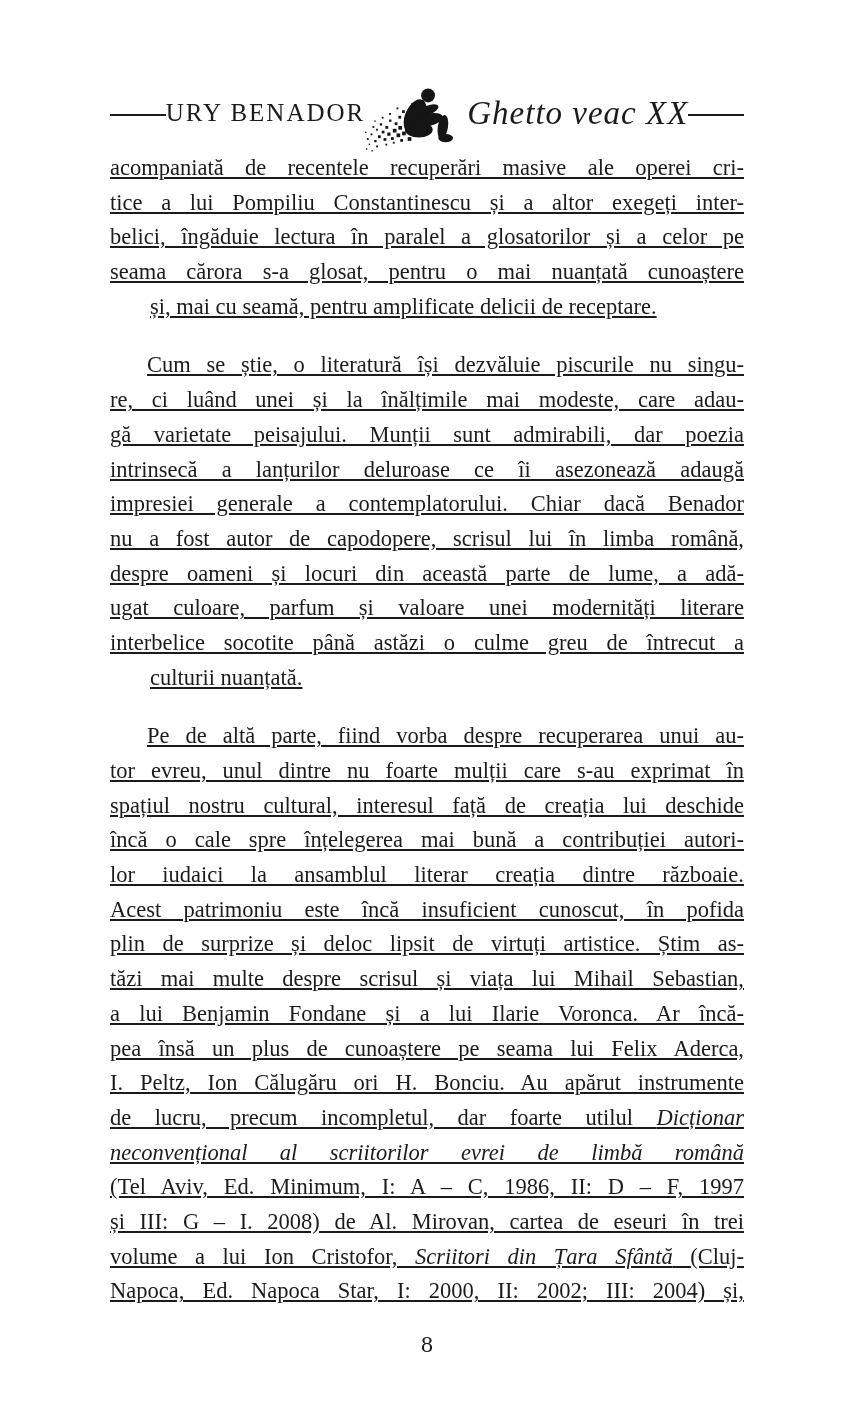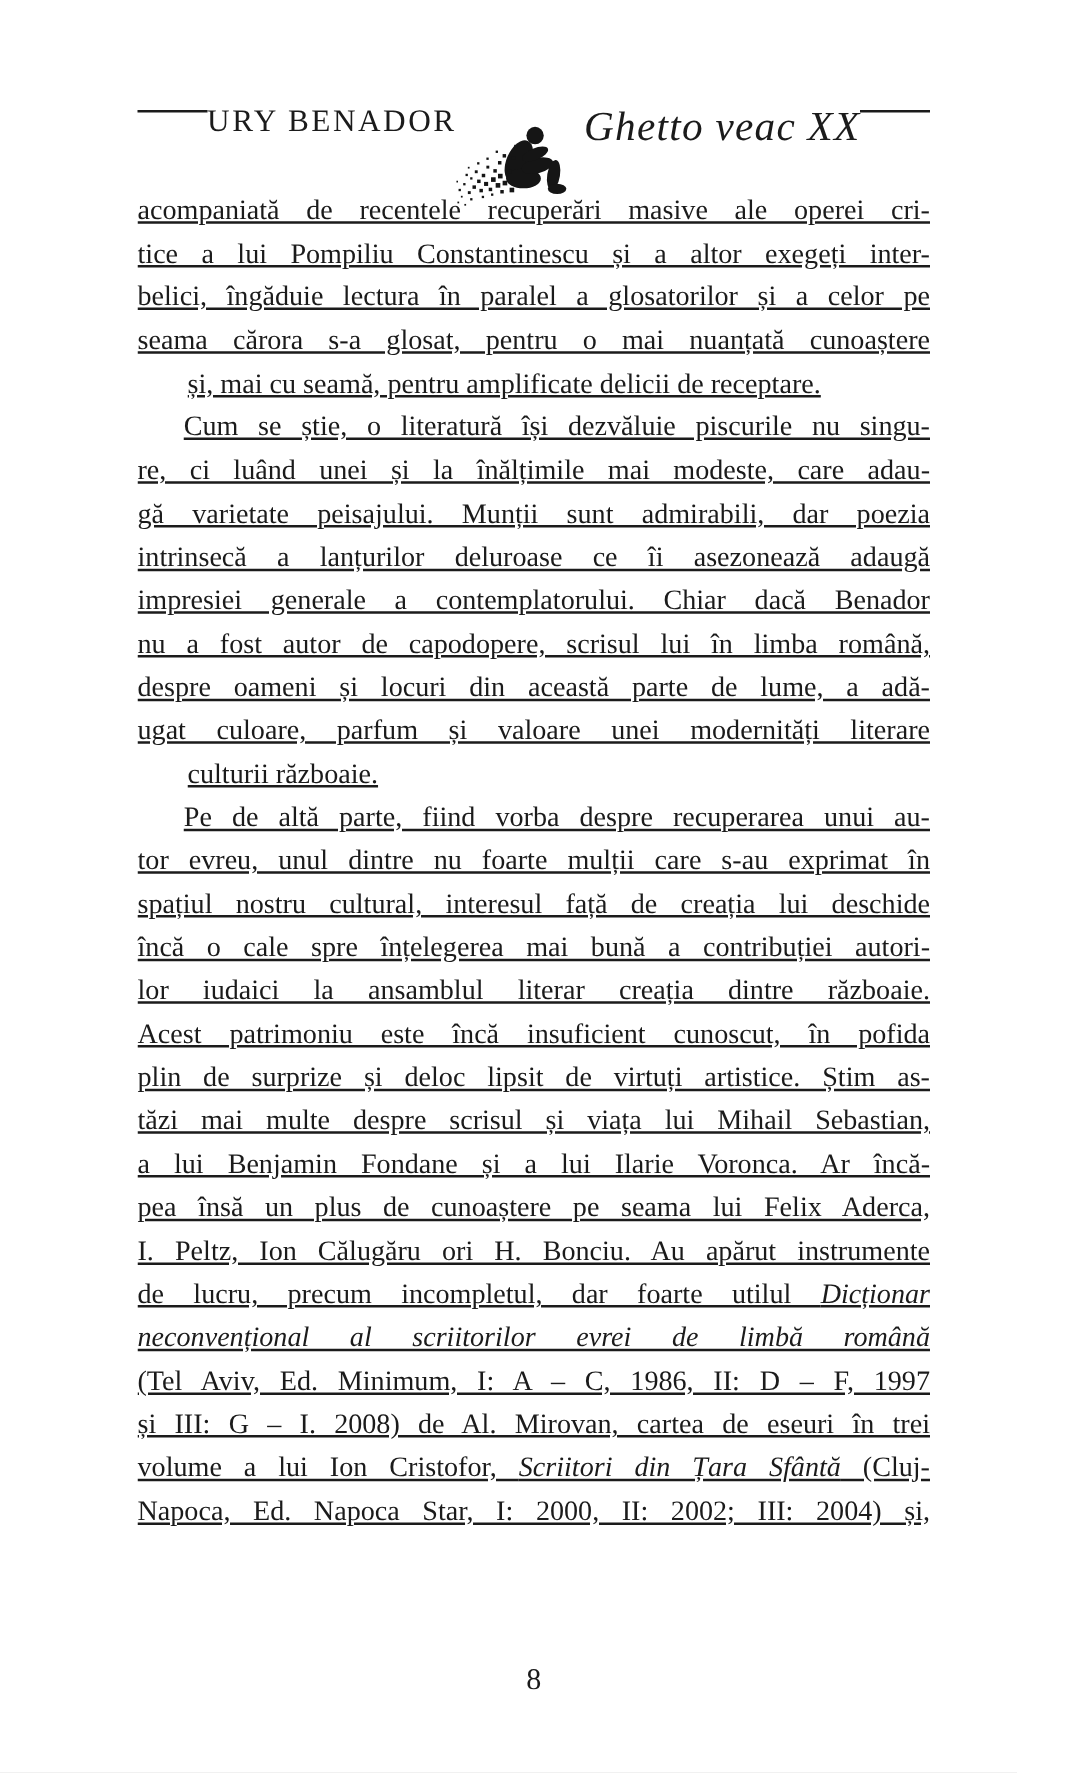--- a/index.html
+++ b/index.html
@@ -16,20 +16,21 @@
   }
 
   
   .running-header {
     position: absolute;
     left: 110px;
     top: 84px;
     width: 634px;
     height: 58px;
     display: flex;
+    align-items: center;
     justify-content: space-between;
   }
   .header-rule {
     width: 80px;
     height: 0;
     border-top: 2px solid #1b1b1b;
     margin-top: 4px;
   }
   .header-author {
     font-size: 25px;
@@ -60,21 +61,21 @@
   .line {
     height: 34.7px;
     line-height: 34.7px;
     font-size: 22.5px;
     text-align: justify;
     text-align-last: justify;
     overflow: hidden;
     white-space: nowrap;
   }
   .line.end { text-align-last: left; margin-left: 40px; }
-  .line.indent { text-indent: 37px; }
+  .line.indent { text-indent: 37px; margin-top: 24px; }
   .it { font-style: italic; }
 
   
   .page-number {
     position: absolute;
     left: 110px;
     width: 634px;
     top: 1331px;
     text-align: center;
     font-size: 24px;
@@ -146,21 +147,22 @@
       <div class="line"><span>seama cărora s-a glosat, pentru o mai nuanțată cunoaștere</span></div>
       <div class="line end"><span>și, mai cu seamă, pentru amplificate delicii de receptare.</span></div>
       <div class="line indent"><span>Cum se știe, o literatură își dezvăluie piscurile nu singu-</span></div>
       <div class="line"><span>re, ci luând unei și la înălțimile mai modeste, care adau-</span></div>
       <div class="line"><span>gă varietate peisajului. Munții sunt admirabili, dar poezia</span></div>
       <div class="line"><span>intrinsecă a lanțurilor deluroase ce îi asezonează adaugă</span></div>
       <div class="line"><span>impresiei generale a contemplatorului. Chiar dacă Benador</span></div>
       <div class="line"><span>nu a fost autor de capodopere, scrisul lui în limba română,</span></div>
       <div class="line"><span>despre oameni și locuri din această parte de lume, a adă-</span></div>
       <div class="line"><span>ugat culoare, parfum și valoare unei modernități literare</span></div>
-      <div class="line end"><span>culturii războaie.</span></div>
+      <div class="line"><span>interbelice socotite până astăzi o culme greu de întrecut a</span></div>
+      <div class="line end"><span>culturii nuanțată.</span></div>
       <div class="line indent"><span>Pe de altă parte, fiind vorba despre recuperarea unui au-</span></div>
       <div class="line"><span>tor evreu, unul dintre nu foarte mulții care s-au exprimat în</span></div>
       <div class="line"><span>spațiul nostru cultural, interesul față de creația lui deschide</span></div>
       <div class="line"><span>încă o cale spre înțelegerea mai bună a contribuției autori-</span></div>
       <div class="line"><span>lor iudaici la ansamblul literar creația dintre războaie.</span></div>
       <div class="line"><span>Acest patrimoniu este încă insuficient cunoscut, în pofida</span></div>
       <div class="line"><span>plin de surprize și deloc lipsit de virtuți artistice. Știm as-</span></div>
       <div class="line"><span>tăzi mai multe despre scrisul și viața lui Mihail Sebastian,</span></div>
       <div class="line"><span>a lui Benjamin Fondane și a lui Ilarie Voronca. Ar încă-</span></div>
       <div class="line"><span>pea însă un plus de cunoaștere pe seama lui Felix Aderca,</span></div>

